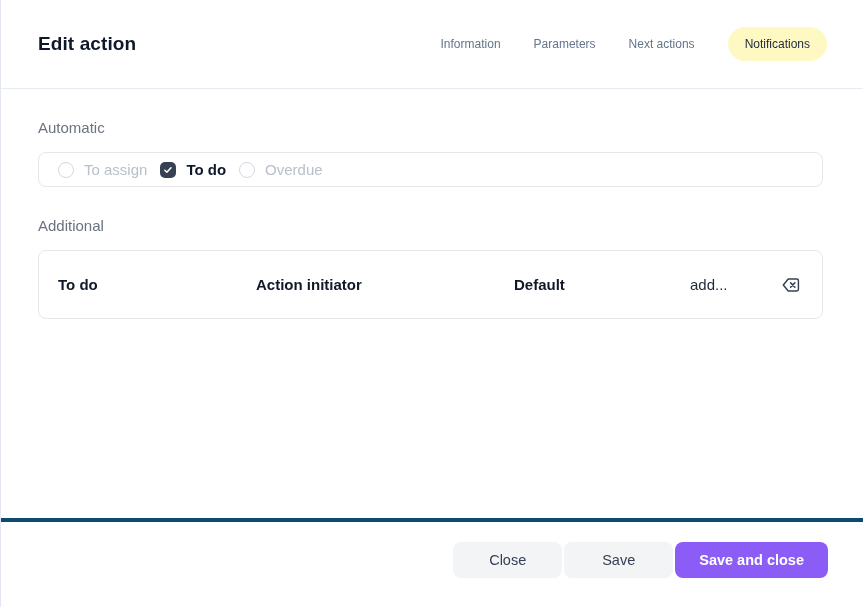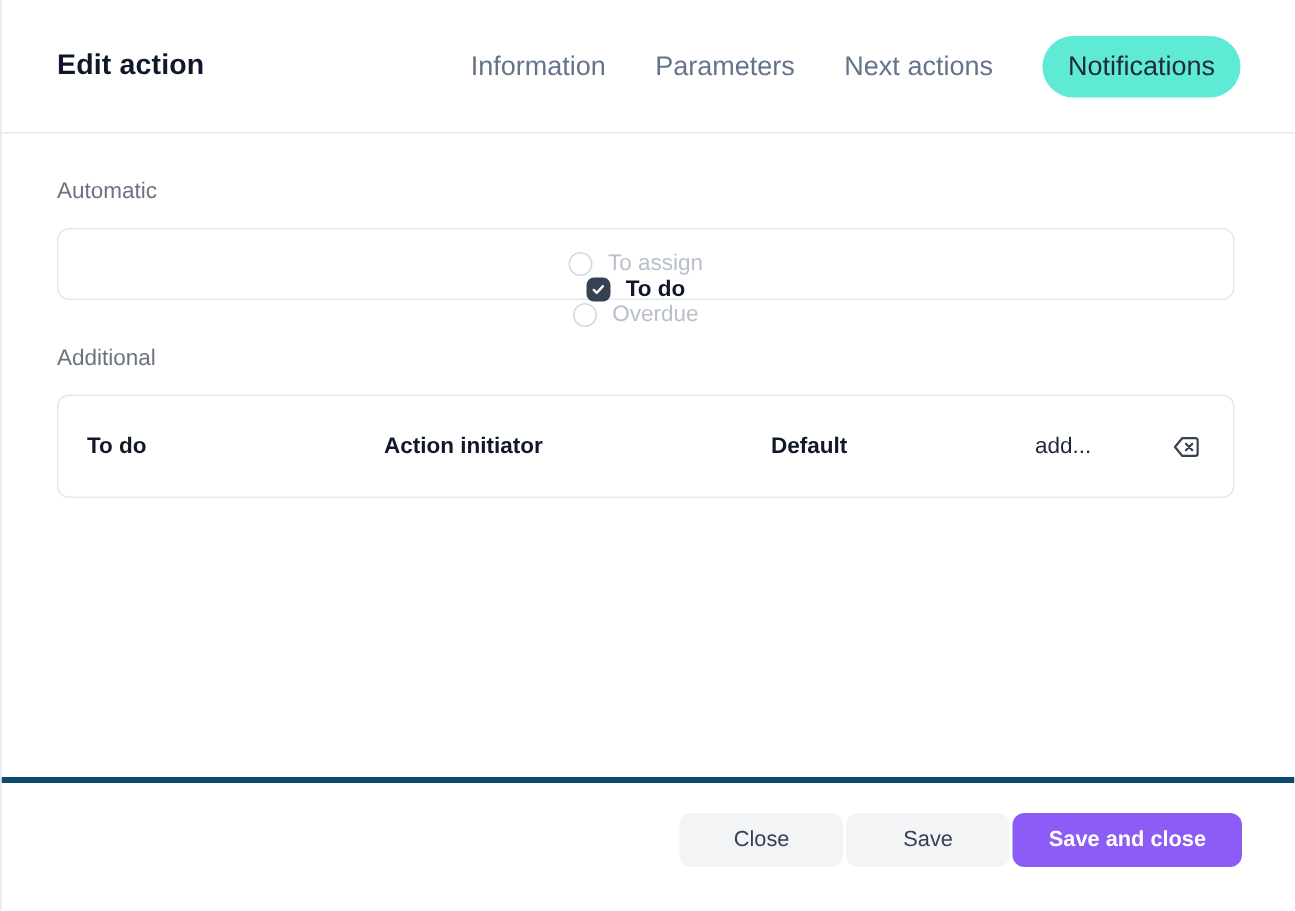--- a/index.html
+++ b/index.html
@@ -29,52 +29,51 @@
     font-weight: 700;
     color: #0f172a;
     letter-spacing: 0.1px;
   }
   .tabs {
     display: flex;
     align-items: center;
     gap: 33px;
   }
   .tab {
-    font-size: 18px;
+    font-size: 12px;
     color: #64748b;
     cursor: pointer;
     white-space: nowrap;
   }
   .tab.active {
-    background: #5eead4;
+    background: #fef9c3;
     color: #1e293b;
     font-weight: 500;
     padding: 10px 17px;
     border-radius: 999px;
   }
 
   
   .main {
     flex: 1 1 auto;
     padding: 0 40px 0 37px;
   }
   .section-label {
     font-size: 15px;
     color: #6b7280;
     margin-top: 30px;
   }
   .checkbox-bar {
     margin-top: 16px;
-    height: 48px;
+    height: 35px;
     border: 1px solid #e5e7eb;
     border-radius: 8px;
     display: flex;
     align-items: center;
-    padding: 14px 19px;
-    flex-direction: column;
+    padding: 0 19px;
   }
   .cb-option {
     display: flex;
     align-items: center;
     gap: 10px;
     margin-right: 13px;
     cursor: pointer;
   }
   .cb-box {
     width: 16px;

